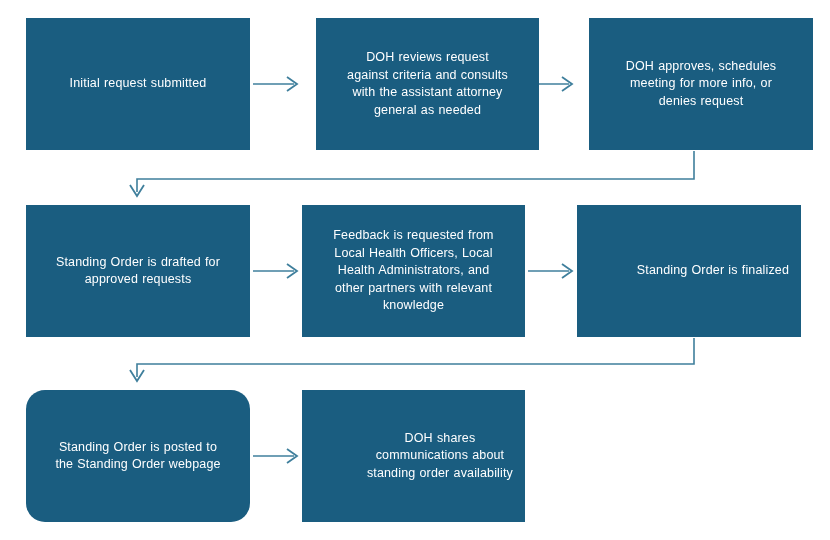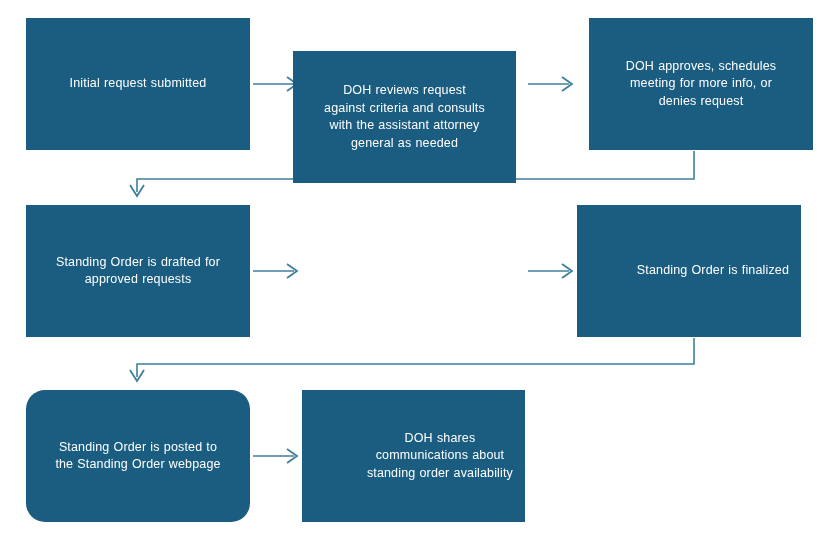--- a/index.html
+++ b/index.html
@@ -42,21 +42,21 @@
     font-family: "Liberation Sans", sans-serif;
     font-size: 12.5px;
     line-height: 17.5px;
     text-align: center;
     letter-spacing: 0.15px;
     white-space: pre-line;
     word-spacing: 0.5px;
   }
   
   #node-1 { left: 26px;  top: 18px;  width: 224px; height: 132px; }
-  #node-2 { left: 293px; top: 18px;  width: 223px; height: 132px; margin-top: 33px; }
+  #node-2 { left: 316px; top: 18px;  width: 223px; height: 132px; }
   #node-3 { left: 577px; top: 18px;  width: 224px; height: 132px; margin-left: 12px; }
   
   #node-4 { left: 26px;  top: 205px; width: 224px; height: 132px; }
   #node-5 { left: 302px; top: 205px; width: 223px; height: 132px; }
   #node-6 { left: 577px; top: 205px; width: 224px; height: 132px; justify-content: flex-end; }
   
   #node-7 { left: 26px;  top: 390px; width: 224px; height: 132px; border-radius: 19px; }
   #node-8 { left: 302px; top: 390px; width: 223px; height: 132px; justify-content: flex-end; }
 </style>
 </head>
@@ -120,20 +120,27 @@
     <span class="node-label">DOH approves, schedules
 meeting for more info, or
 denies request</span>
   </div>
 
   <div class="node" id="node-4">
     <span class="node-label">Standing Order is drafted for
 approved requests</span>
   </div>
 
+  <div class="node" id="node-5">
+    <span class="node-label">Feedback is requested from
+Local Health Officers, Local
+Health Administrators,  and
+other partners with relevant
+knowledge</span>
+  </div>
 
   <div class="node" id="node-6">
     <span class="node-label">Standing Order is finalized</span>
   </div>
 
   <div class="node" id="node-7">
     <span class="node-label">Standing Order is posted to
 the Standing Order webpage</span>
   </div>
 

